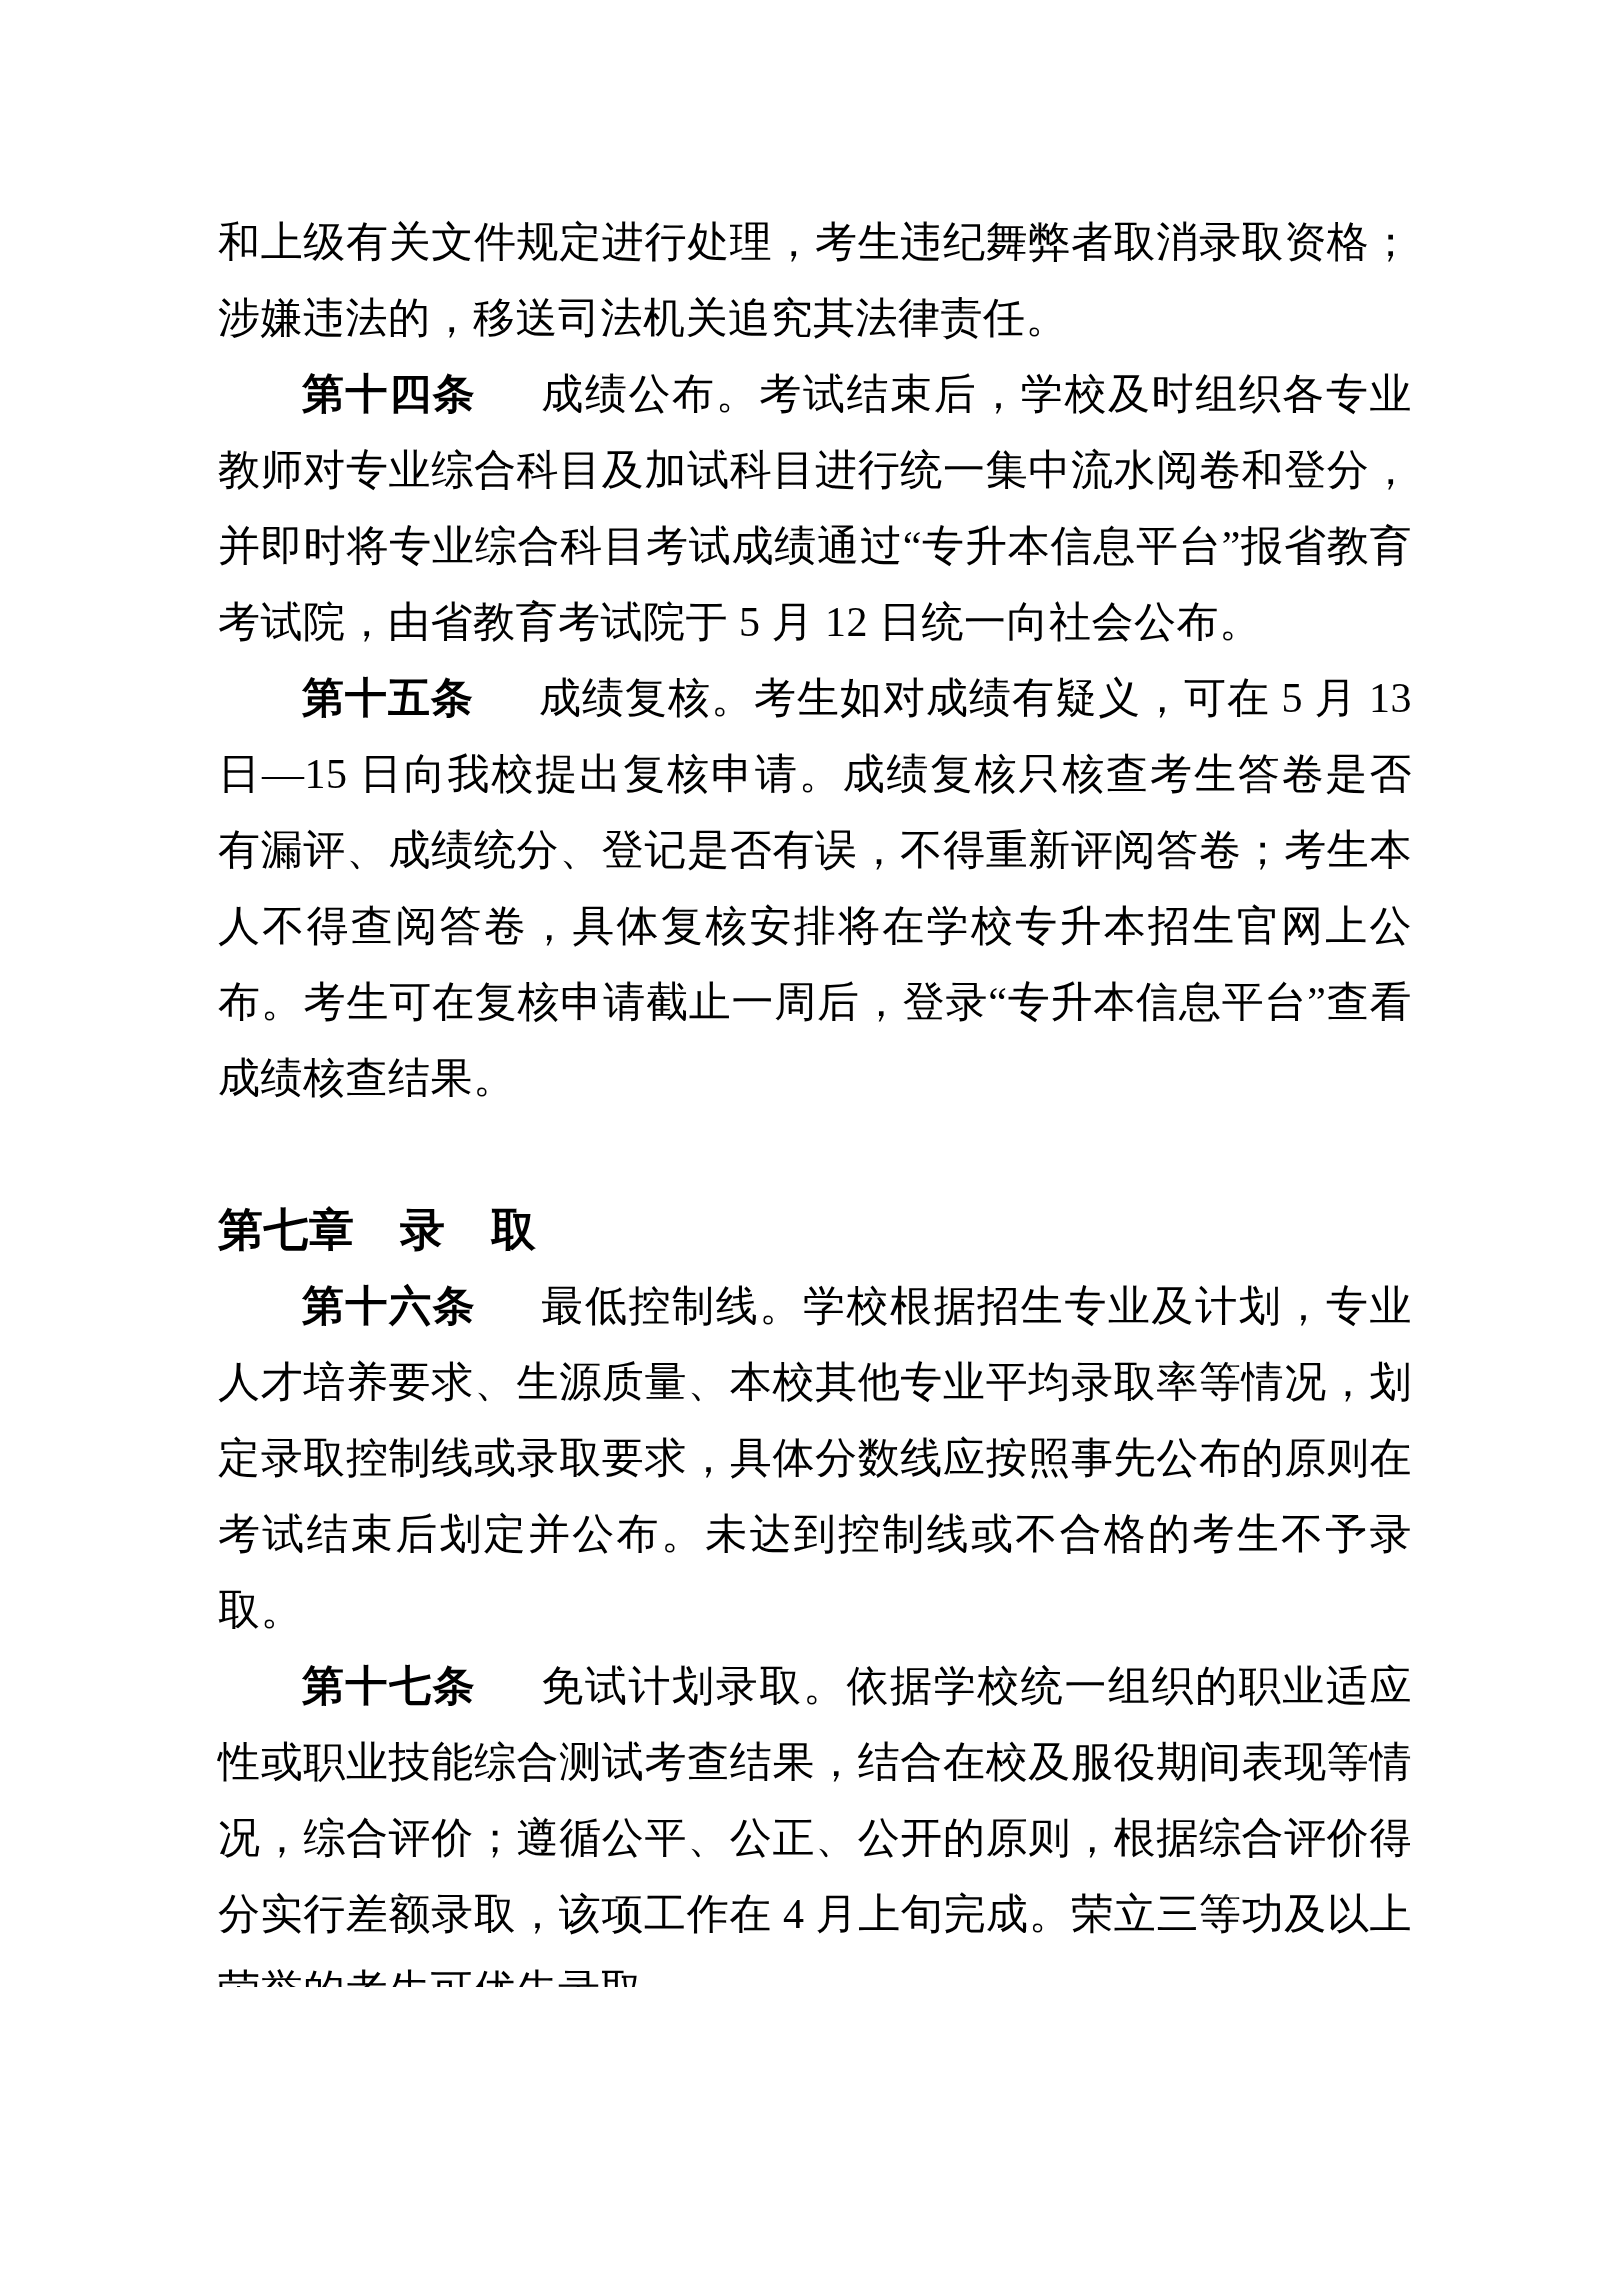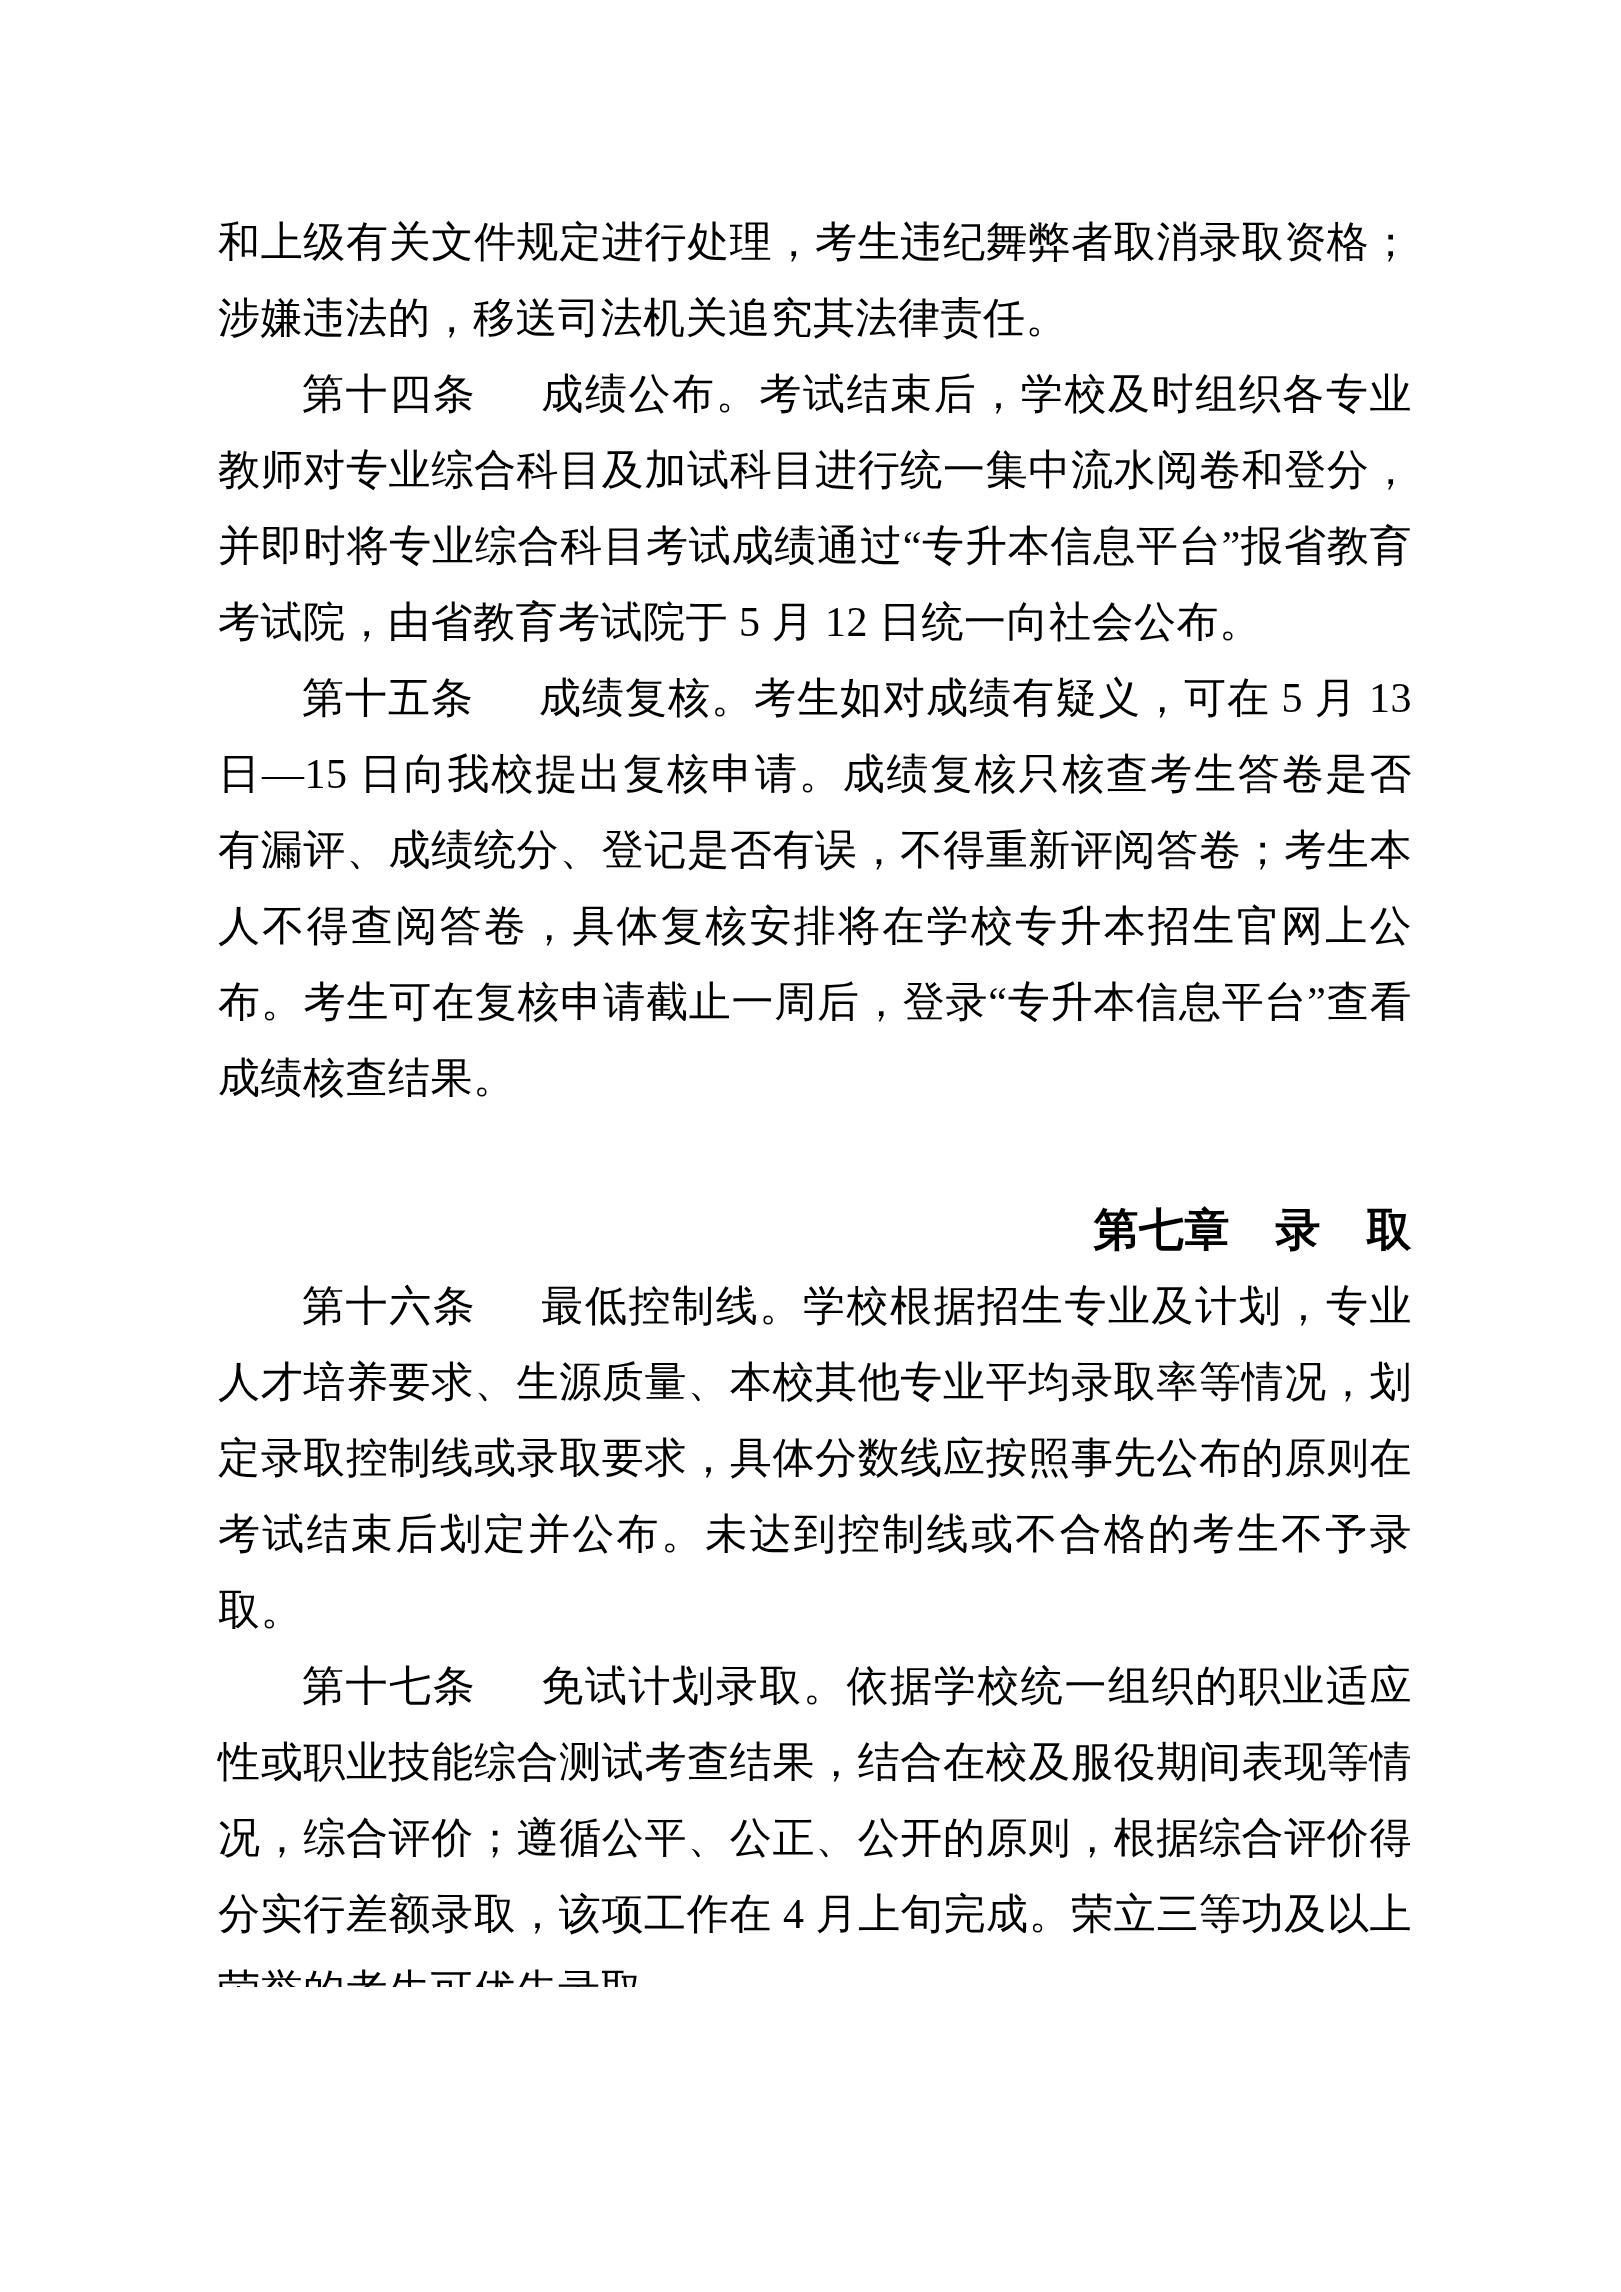--- a/index.html
+++ b/index.html
@@ -26,28 +26,28 @@
   }
   .para{
     margin:0;
     padding:0;
     text-indent:2em;
   }
   .para.continuation{
     text-indent:0;
   }
   .term{
-    font-weight:normal;
+    font-weight:bold;
     margin-right:65px;
   }
   .chapter{
     margin:76px 0 0 0;
     padding:0;
     text-indent:0;
-    text-align:right;
+    text-align:left;
     font-family:"Liberation Sans","DejaVu Sans",sans-serif;
     font-weight:bold;
     font-size:45px;
     line-height:76px;
   }
   .page-footer{
     position:absolute;
     left:218px;
     top:2123px;
     width:1194px;

